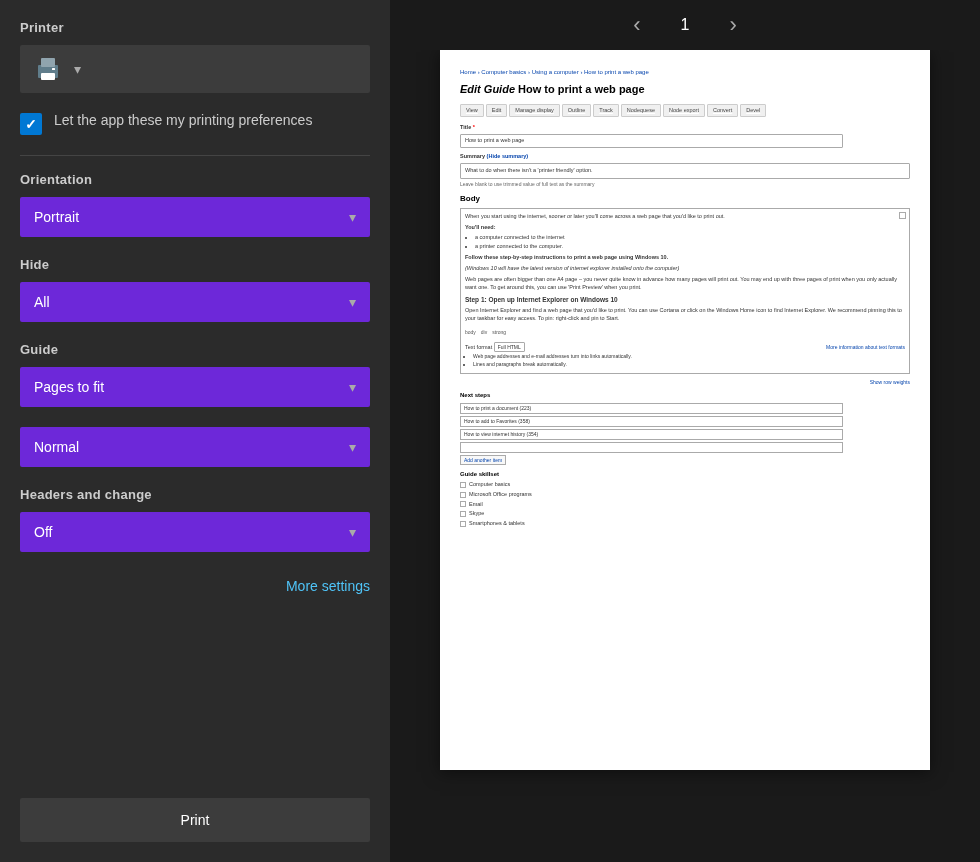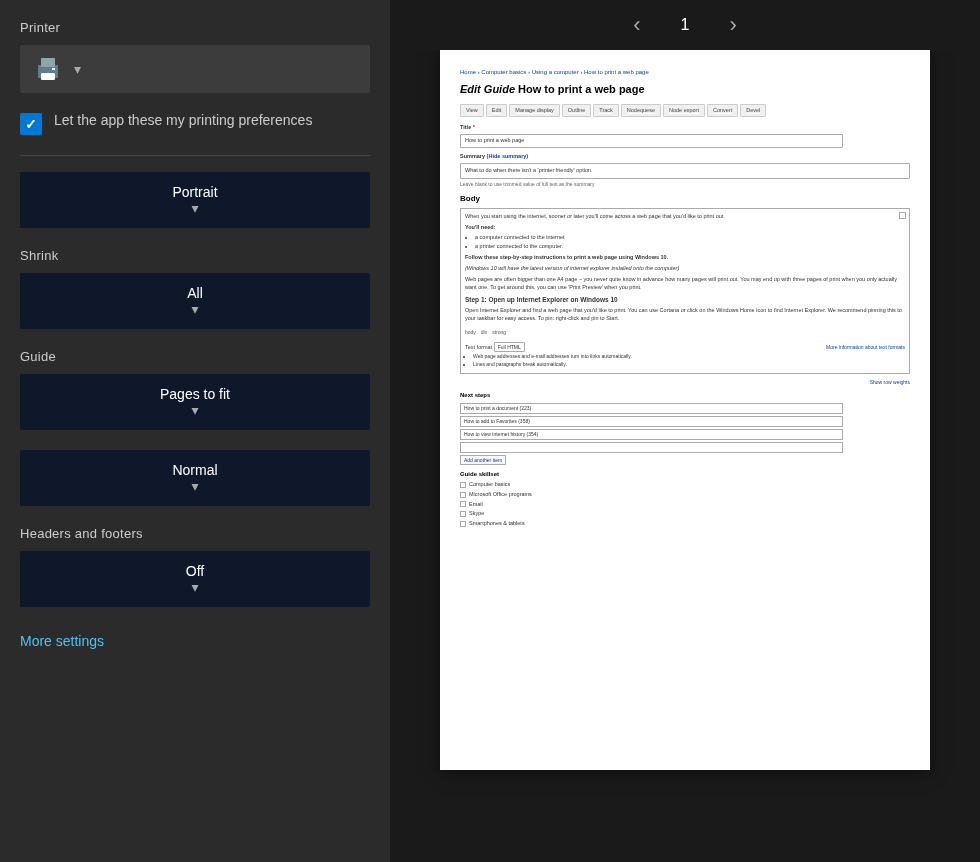--- a/index.html
+++ b/index.html
@@ -20,21 +20,21 @@
       background: #2b2b2b;
       display: flex;
       flex-direction: column;
       padding: 20px 20px 20px 20px;
       overflow-y: auto;
       height: 862px;
     }
 
     .section-label {
       font-size: 13px;
-      font-weight: 400;
+      font-weight: 700;
       color: #cccccc;
       margin-bottom: 10px;
       letter-spacing: 0.02em;
     }
 
     
     .printer-section {
       margin-bottom: 18px;
     }
 
@@ -109,30 +109,29 @@
       margin-bottom: 16px;
     }
 
     
     .field-group {
       margin-bottom: 20px;
     }
 
     .field-select {
       width: 100%;
-      background: #0f172a;
+      background: #6d28d9;
       border: none;
       border-radius: 2px;
       display: flex;
       align-items: center;
       justify-content: space-between;
       padding: 12px 14px;
       cursor: pointer;
       color: #fff;
-      flex-direction: column;
     }
 
     .field-select-label {
       font-size: 14px;
       color: #fff;
     }
 
     .field-chevron {
       color: #aaa;
       font-size: 14px;
@@ -169,20 +168,21 @@
     }
 
     .more-settings-link {
       color: #4fc3f7;
       font-size: 14px;
       text-decoration: none;
       cursor: pointer;
       display: block;
       margin-top: 6px;
       margin-bottom: 6px;
+      text-align: right;
     }
 
     
     .right-panel {
       flex: 1;
       background: #1a1a1a;
       display: flex;
       flex-direction: column;
       align-items: center;
     }
@@ -435,28 +435,29 @@
   <div class="checkbox-row">
     <div class="checkbox-box">
       <span class="checkbox-check">✓</span>
     </div>
     <span class="checkbox-label">Let the app these my printing preferences</span>
   </div>
 
   <div class="divider"></div>
 
   <div class="field-group">
+    <div class="section-label">Orientation</div>
     <div class="field-select">
       <span class="field-select-label">Portrait</span>
       <span class="field-chevron">▾</span>
     </div>
   </div>
 
   <div class="field-group">
-    <div class="section-label">Shrink</div>
+    <div class="section-label">Hide</div>
     <div class="field-select">
       <span class="field-select-label">All</span>
       <span class="field-chevron">▾</span>
     </div>
   </div>
 
   <div class="field-group">
     <div class="section-label">Guide</div>
     <div class="field-select">
       <span class="field-select-label">Pages to fit</span>
@@ -465,30 +466,31 @@
   </div>
 
   <div class="field-group">
     <div class="field-select">
       <span class="field-select-label">Normal</span>
       <span class="field-chevron">▾</span>
     </div>
   </div>
 
   <div class="field-group">
-    <div class="section-label">Headers and footers</div>
+    <div class="section-label">Headers and change</div>
     <div class="field-select">
       <span class="field-select-label">Off</span>
       <span class="field-chevron">▾</span>
     </div>
   </div>
 
   <a class="more-settings-link">More settings</a>
 
   <div class="bottom-buttons">
+    <button class="btn-print">Print</button>
   </div>
 
 </div>
 
 <div class="right-panel">
 
   <div class="preview-nav">
     <button class="nav-arrow">‹</button>
     <span class="page-number">1</span>
     <button class="nav-arrow">›</button>

